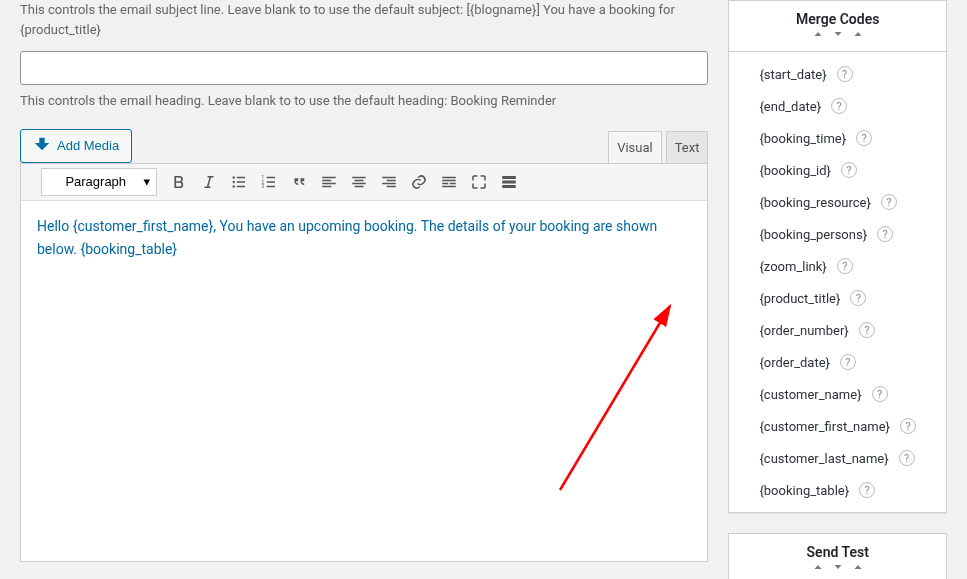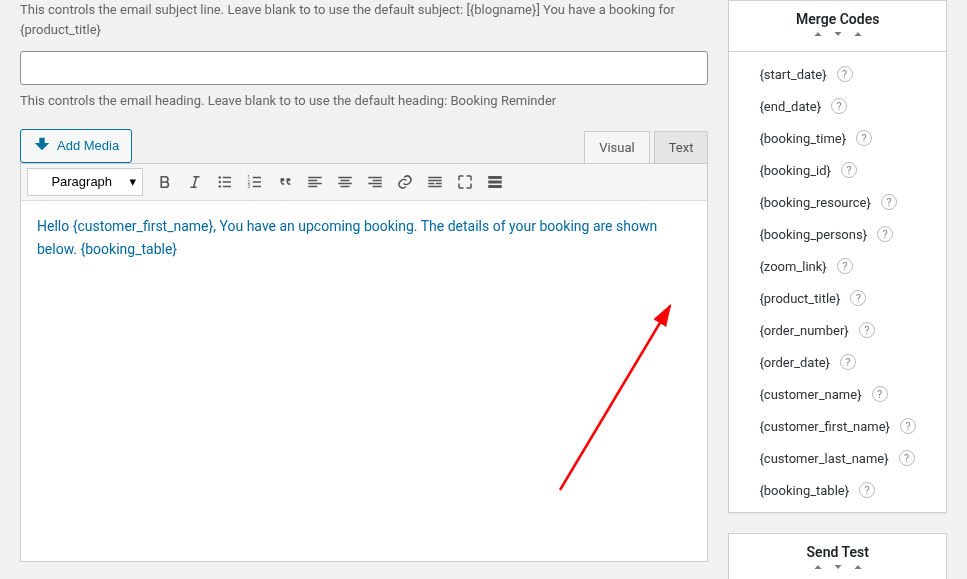--- a/index.html
+++ b/index.html
@@ -46,21 +46,21 @@
     border-radius: 3px;
     background: #f6f7f7;
     color: #0071a1;
     font-size: 13px;
     cursor: pointer;
   }
   .add-media-btn svg { width:18px; height:18px; margin-right:6px; fill:#0071a1; }
   .tabs { display:flex; align-items:flex-end; }
   .tab {
     height: 32px;
-    padding: 0 14px;
+    padding: 0 8px;
     border: 1px solid #ccc;
     border-bottom: none;
     background: #e5e5e5;
     color: #555;
     font-size: 13px;
     display:flex; align-items:center;
     cursor:pointer;
   }
   .tab.active { background:#f5f5f5; }
   .tab + .tab { margin-left: 4px; }
@@ -75,20 +75,21 @@
   }
   .format-select {
     height: 28px;
     width: 116px;
     border:1px solid #ccc;
     background:#fff;
     font-size:13px;
     padding: 0 6px;
     cursor:pointer;
     margin-right:6px;
+    margin-left:14px;
   }
   .tb-btn {
     width: 28px; height:28px;
     display:flex; align-items:center; justify-content:center;
     color:#555;
     border-radius:2px;
     cursor:pointer;
   }
   .tb-btn svg { width:18px; height:18px; fill:#555; }
   .editor-body {

